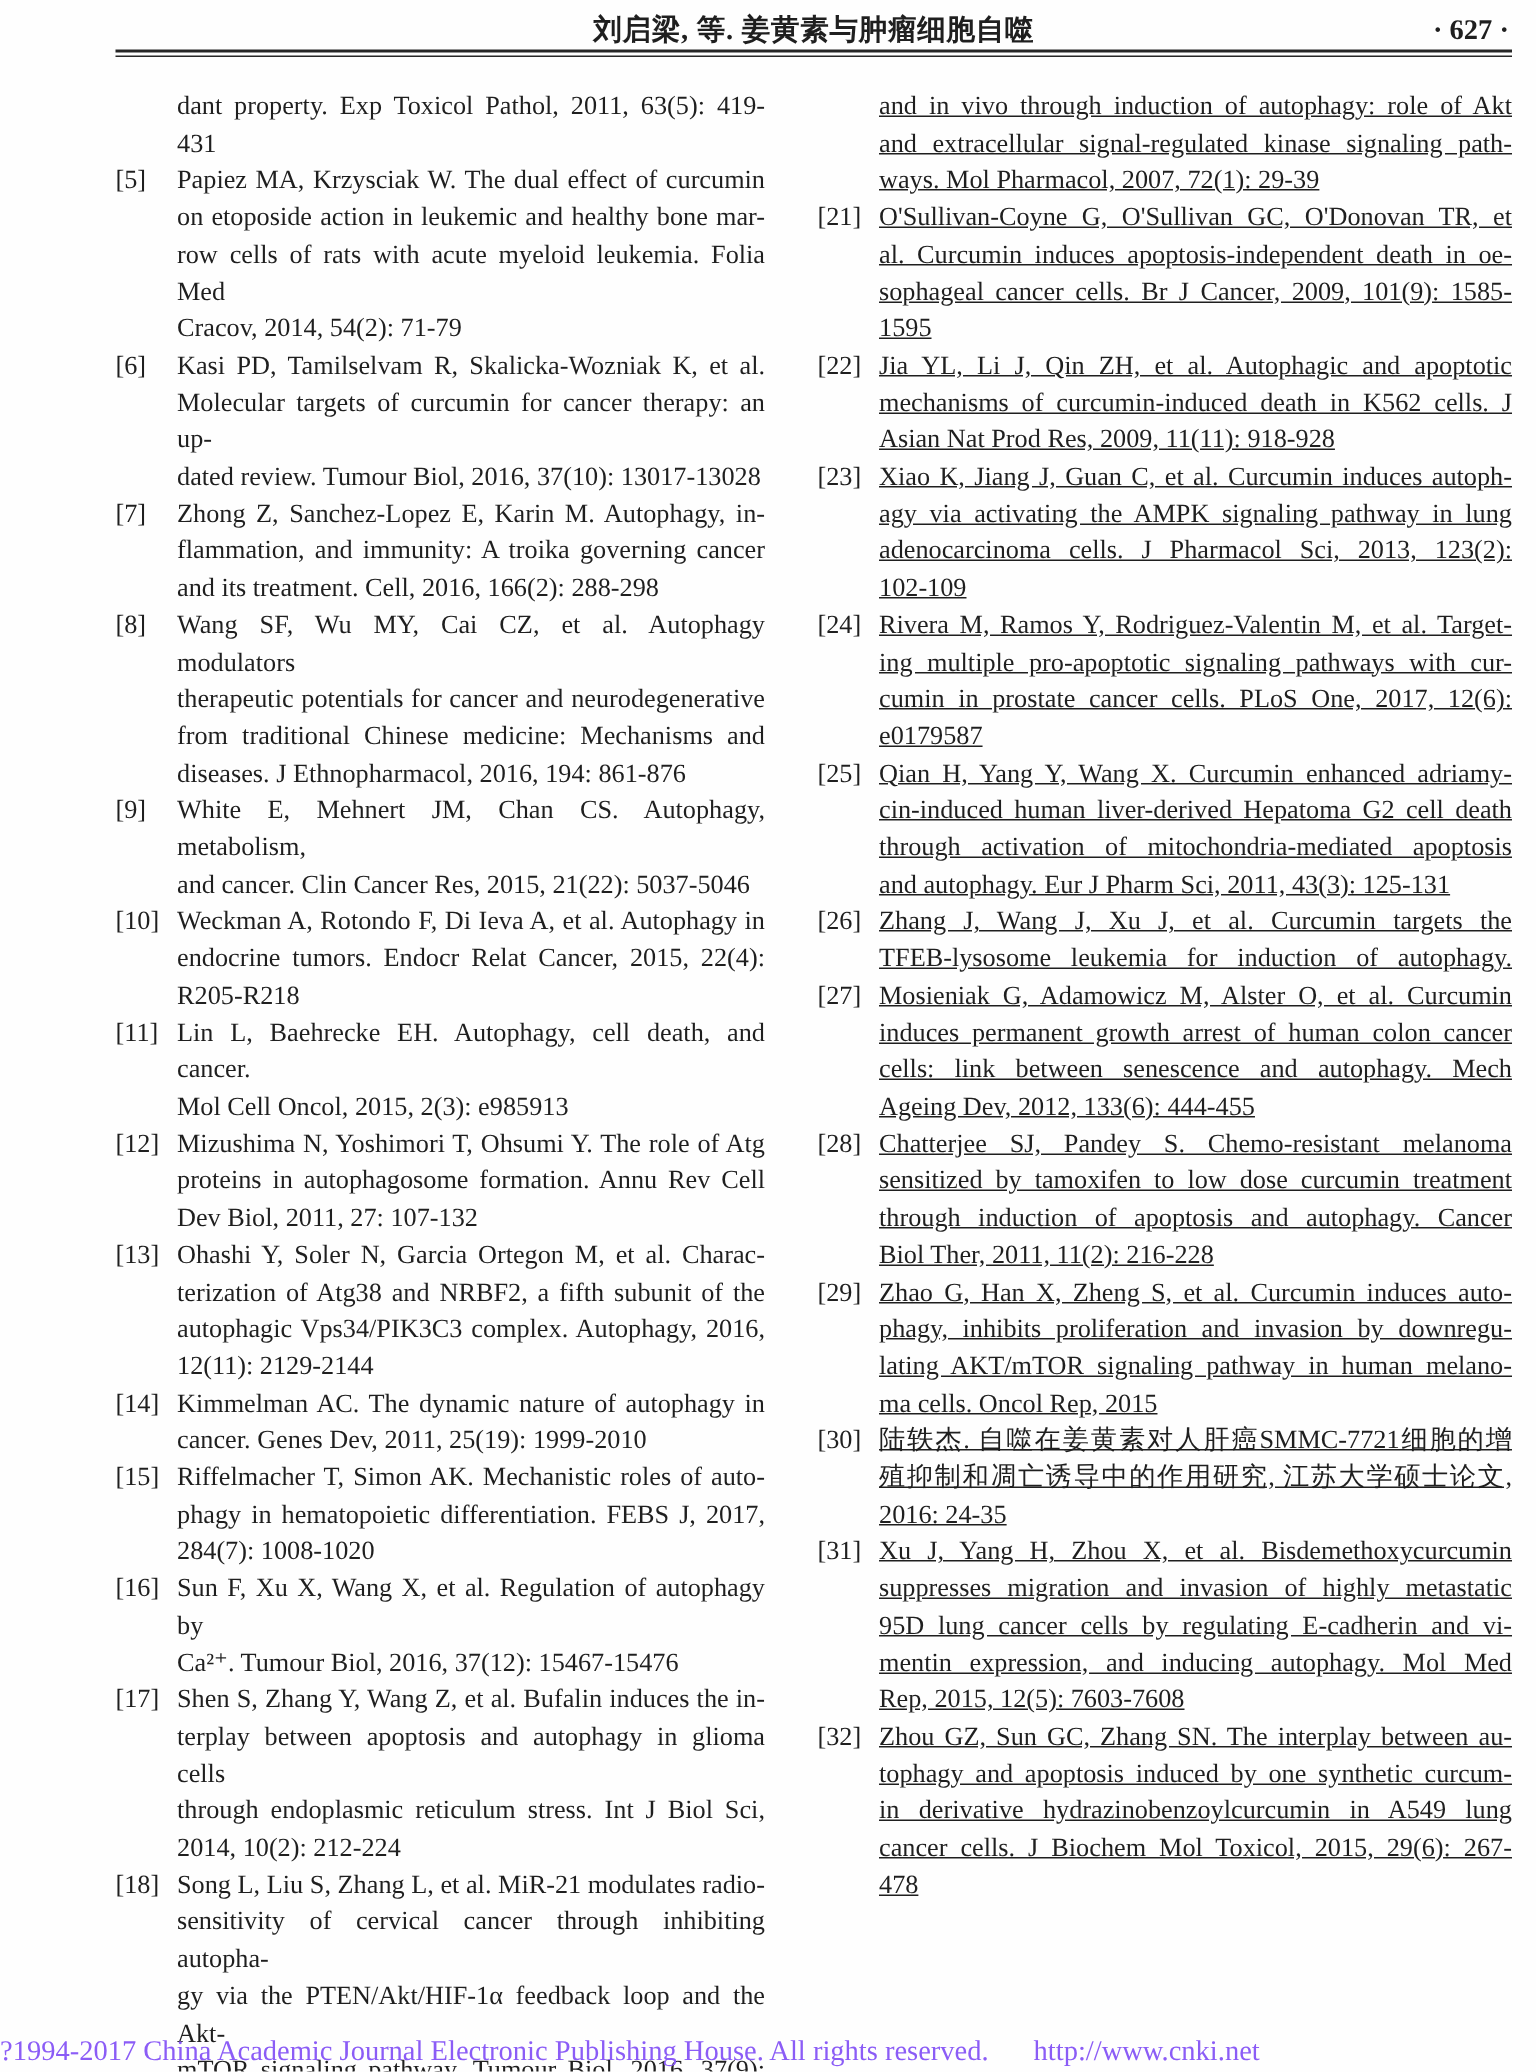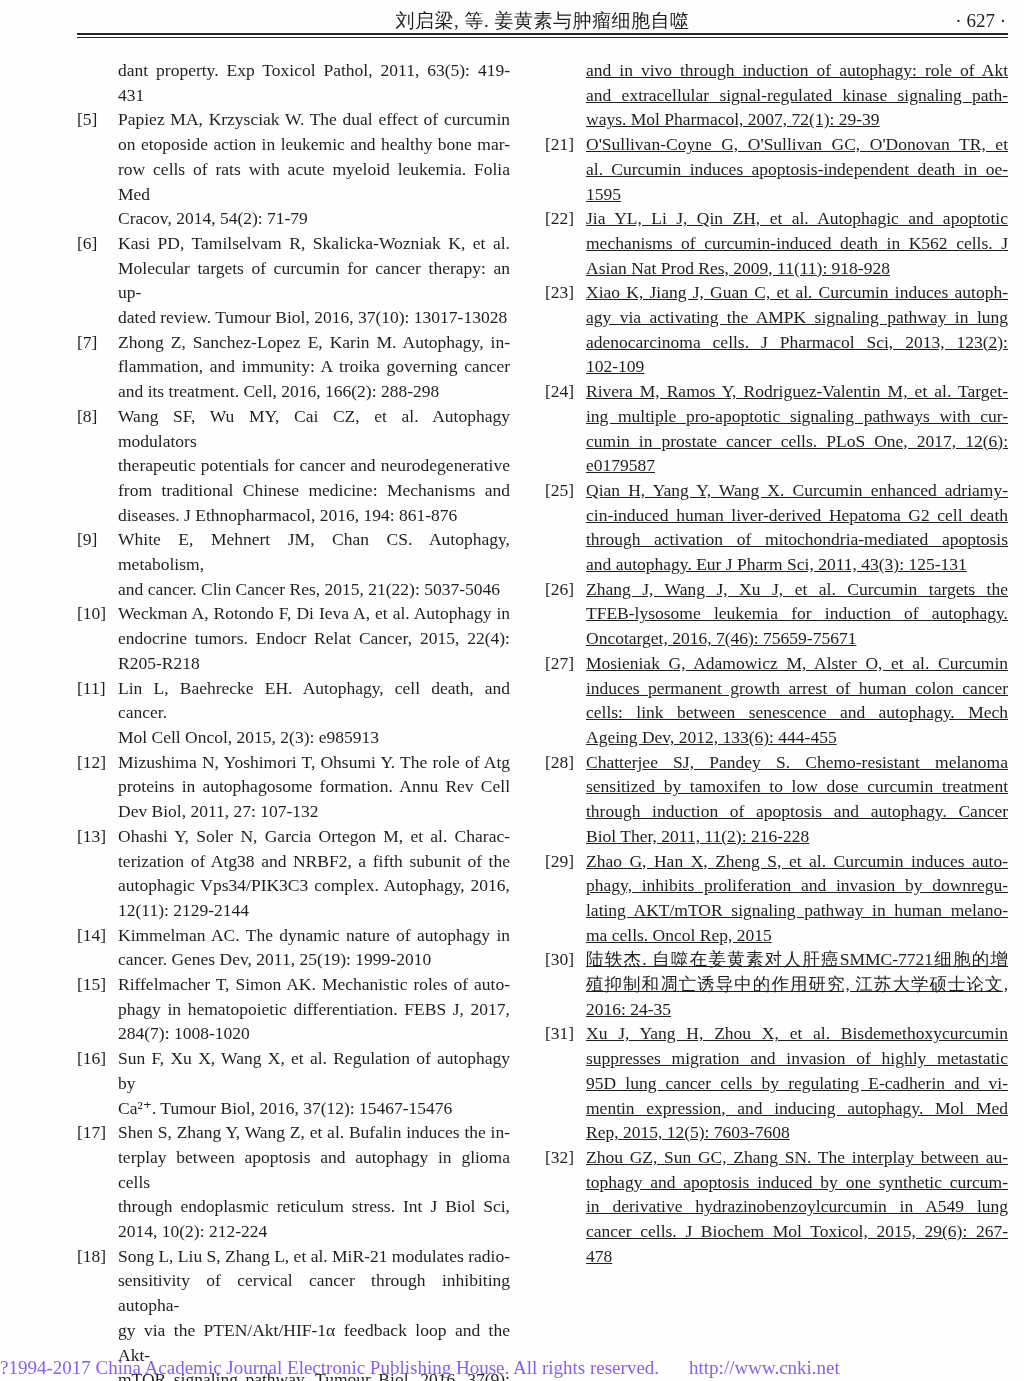--- a/index.html
+++ b/index.html
@@ -13,20 +13,21 @@
     color: #1f1f1f;
   }
   .running-header {
     position: absolute;
     top: 9px;
     left: 77px;
     width: 931px;
     height: 24px;
     font-size: 19px;
     line-height: 24px;
+    font-weight: bold;
   }
   .header-title {
     position: absolute;
     left: 0; right: 0;
     text-align: center;
     letter-spacing: 0.5px;
   }
   .header-pageno {
     position: absolute;
     right: 2px;
@@ -185,20 +186,21 @@
       <div class="ref">
         <span class="ref-num"></span>
         <div class="line">and in vivo through induction of autophagy: role of Akt</div>
         <div class="line">and extracellular signal-regulated kinase signaling path-</div>
         <div class="line last">ways. Mol Pharmacol, 2007, 72(1): 29-39</div>
       </div>
       <div class="ref">
         <span class="ref-num">[21]</span>
         <div class="line">O'Sullivan-Coyne G, O'Sullivan GC, O'Donovan TR, et</div>
         <div class="line">al. Curcumin induces apoptosis-independent death in oe-</div>
+        <div class="line">sophageal cancer cells. Br J Cancer, 2009, 101(9): 1585-</div>
         <div class="line last">1595</div>
       </div>
       <div class="ref">
         <span class="ref-num">[22]</span>
         <div class="line">Jia YL, Li J, Qin ZH, et al. Autophagic and apoptotic</div>
         <div class="line">mechanisms of curcumin-induced death in K562 cells. J</div>
         <div class="line last">Asian Nat Prod Res, 2009, 11(11): 918-928</div>
       </div>
       <div class="ref">
         <span class="ref-num">[23]</span>
@@ -218,21 +220,20 @@
         <span class="ref-num">[25]</span>
         <div class="line">Qian H, Yang Y, Wang X. Curcumin enhanced adriamy-</div>
         <div class="line">cin-induced human liver-derived Hepatoma G2 cell death</div>
         <div class="line">through activation of mitochondria-mediated apoptosis</div>
         <div class="line last">and autophagy. Eur J Pharm Sci, 2011, 43(3): 125-131</div>
       </div>
       <div class="ref">
         <span class="ref-num">[26]</span>
         <div class="line">Zhang J, Wang J, Xu J, et al. Curcumin targets the</div>
         <div class="line">TFEB-lysosome leukemia for induction of autophagy.</div>
-        <div class="line last">Oncotarget, 2016, 7(46): 75659-75671</div>
       </div>
       <div class="ref">
         <span class="ref-num">[27]</span>
         <div class="line">Mosieniak G, Adamowicz M, Alster O, et al. Curcumin</div>
         <div class="line">induces permanent growth arrest of human colon cancer</div>
         <div class="line">cells: link between senescence and autophagy. Mech</div>
         <div class="line last">Ageing Dev, 2012, 133(6): 444-455</div>
       </div>
       <div class="ref">
         <span class="ref-num">[28]</span>

